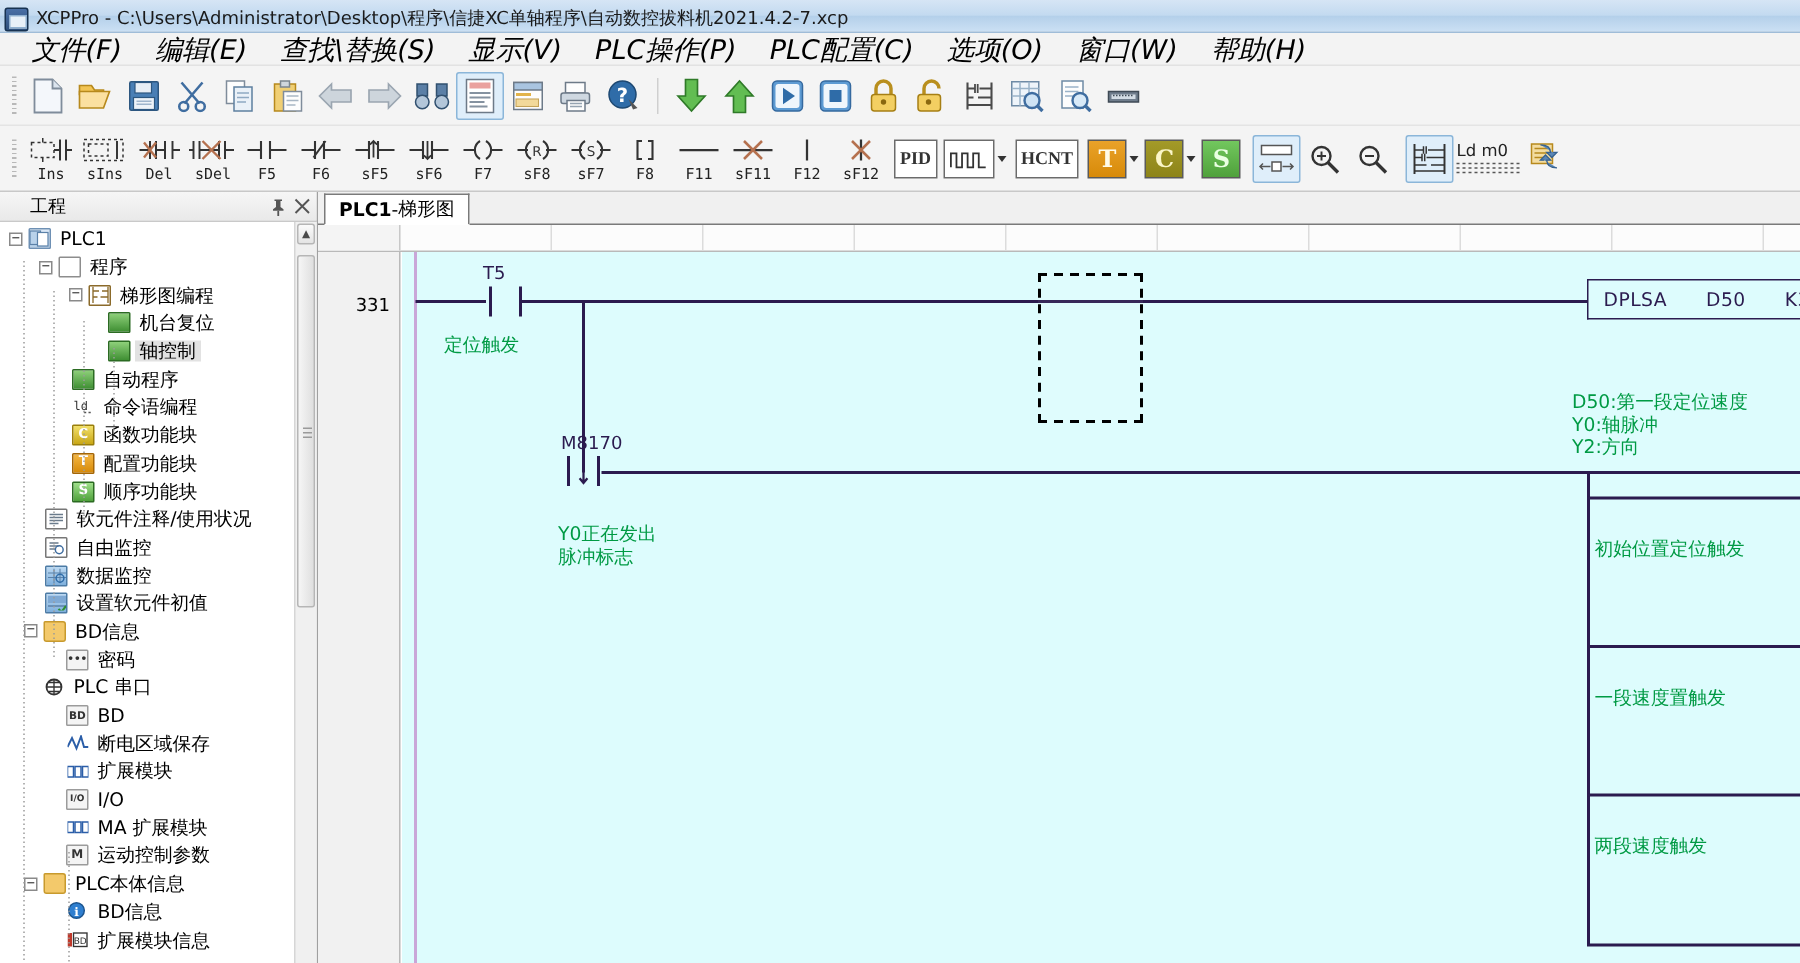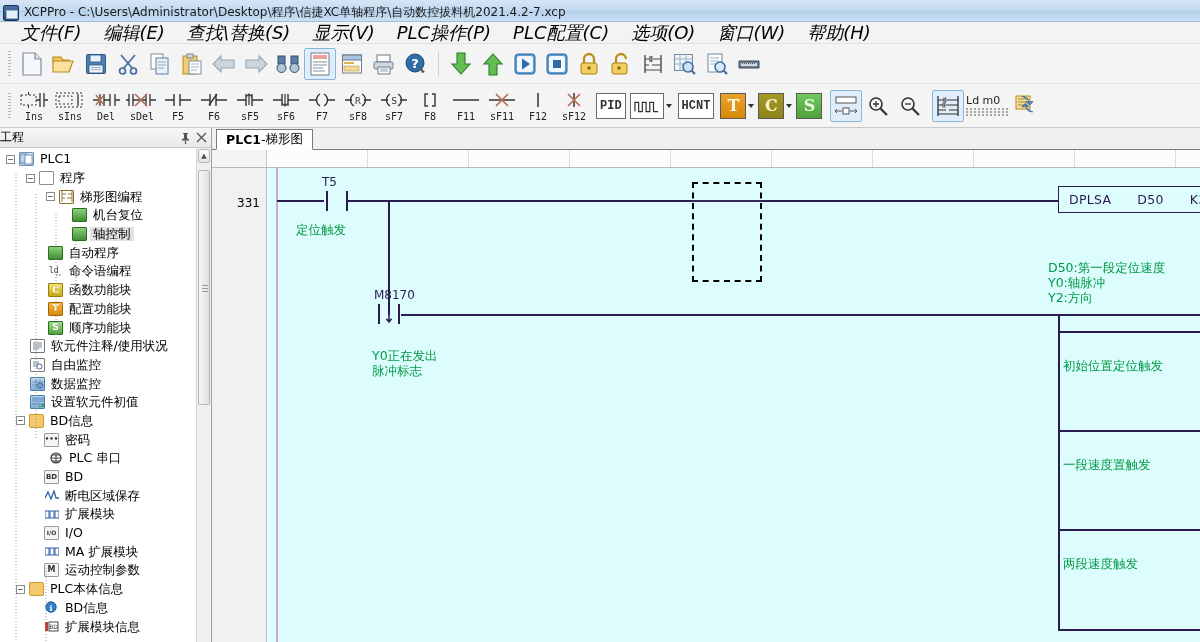--- a/index.html
+++ b/index.html
@@ -128,21 +128,21 @@
   .ebtn .key {
     font-family: "DejaVu Sans Mono", "Liberation Mono", monospace;
     font-size: 10px; color:#222; line-height: 11px; margin-top:1px;
   }
   .boxbtn {
     height: 26px;
     min-width: 28px;
     border: 1px solid #6b6b6b;
     background: #fff;
     display:flex; align-items:center; justify-content:center;
-    font-family: Liberation Mono, monospace;
+    font-family: Liberation Serif, serif;
     font-size: 12px; font-weight: bold; color:#333;
     padding: 0 3px;
     flex: 0 0 auto;
   }
   .colorbox {
     width: 26px; height: 26px;
     border: 1px solid #5a5a5a;
     display:flex;align-items:center;justify-content:center;
     font-family: "DejaVu Serif","Liberation Serif",serif;
     font-size:16px; font-weight:bold;
@@ -170,21 +170,21 @@
     flex: 0 0 212px;
     display: flex; flex-direction: column;
     background: #fff;
     border-right: 1px solid #a0a0a0;
   }
   .sb-header {
     height: 20px;
     background: linear-gradient(to bottom,#f6f6f6,#e9e9e9);
     border-bottom: 1px solid #c9c9c9;
     display:flex; align-items:center;
-    padding: 0 2px 0 0;
+    padding: 0 2px 0 20px;
     flex: 0 0 20px;
   }
   .sb-title { font-size:12px;color:#000;flex:1 1 auto; }
   .sb-ico {
     width:16px;height:16px;display:flex;align-items:center;justify-content:center;
     font-size:12px;color:#444;cursor:default;
   }
   .tree {
     flex:1 1 auto;
     overflow: hidden;
@@ -888,21 +888,21 @@
           <div class="exp">−</div>
           <div style="width:4px"></div>
           <div class="ico ico-folder"></div>
           <div class="tlabel">BD信息</div>
         </div>
 
         <div class="trow" style="padding-left:44px;">
           <div class="ico ico-plain">•••</div>
           <div class="tlabel">密码</div>
         </div>
-        <div class="trow" style="padding-left:48px;">
+        <div class="trow" style="padding-left:28px;">
           <div class="ico" style="background:transparent;border:none;">
             <svg width="12" height="12" viewBox="0 0 12 12">
                 <circle cx="6" cy="6" r="5" fill="none" stroke="#333" stroke-width="1.2"></circle>
                 <path d="M1 6h10M6 1v10M2.5 3h7M2.5 9h7" stroke="#333" stroke-width=".9"></path>
               </svg>
           </div>
           <div class="tlabel">PLC 串口</div>
         </div>
         <div class="trow" style="padding-left:44px;">
           <div class="ico ico-plain" style="font-size:7px;">BD</div>

